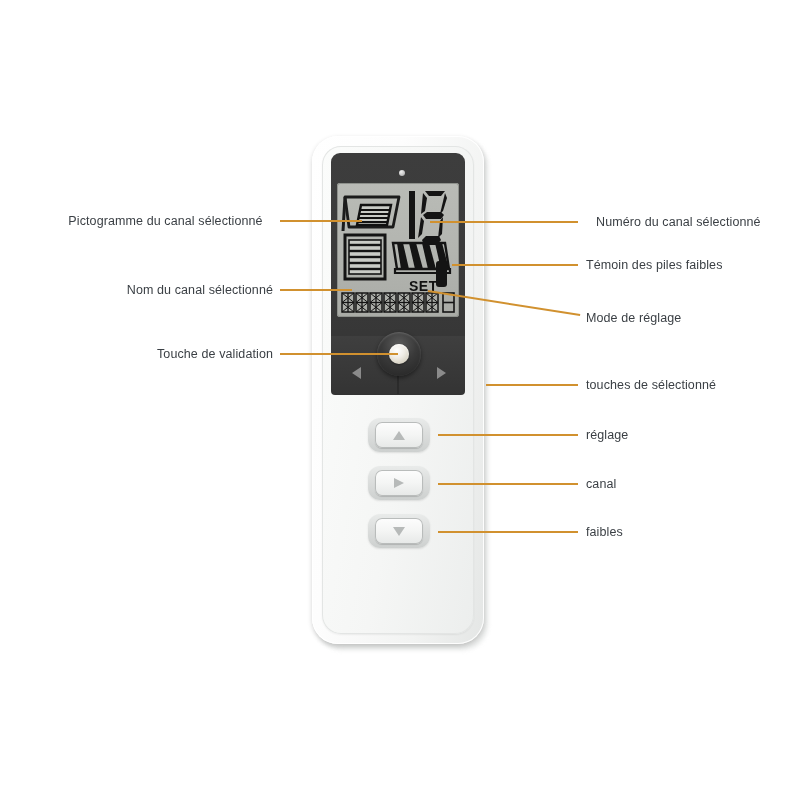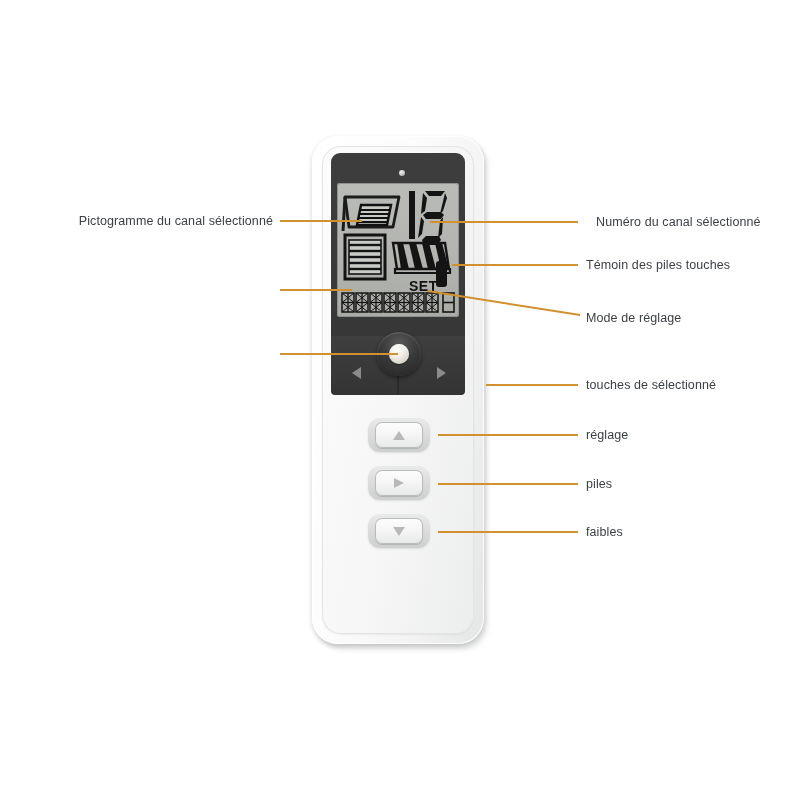--- a/index.html
+++ b/index.html
@@ -299,41 +299,43 @@
   <div class="btn-pad btn-stop"></div>
   <div class="btn-face btn-stop-face">
     <span class="tri-rt"></span>
   </div>
 
   <div class="btn-pad btn-dn"></div>
   <div class="btn-face btn-dn-face">
     <span class="tri-dn"></span>
   </div>
 
-  <div class="callout left" style="left:58px;top:215px;width:215px;">Pictogramme du canal sélectionné</div>
+  <div class="callout left" style="left:58px;top:215px;width:215px;text-align:center;">Pictogramme du canal sélectionné</div>
   <div class="leader" style="left:280px;top:220px;width:82px;"></div>
 
+  <div class="callout left" style="left:58px;top:284px;width:215px;">Nom du canal sélectionné</div>
   <div class="leader" style="left:280px;top:289px;width:72px;"></div>
 
+  <div class="callout left" style="left:58px;top:348px;width:215px;">Touche de validation</div>
   <div class="leader" style="left:280px;top:353px;width:118px;"></div>
 
   <div class="callout" style="left:596px;top:216px;">Numéro du canal sélectionné</div>
   <div class="leader" style="left:430px;top:221px;width:148px;"></div>
 
-  <div class="callout" style="left:586px;top:259px;">Témoin des piles touches</div>
+  <div class="callout" style="left:586px;top:259px;">Témoin des piles faibles</div>
   <div class="leader" style="left:452px;top:264px;width:126px;"></div>
 
   <div class="callout" style="left:586px;top:312px;">Mode de réglage</div>
   <div class="leader" style="left:428px;top:290px;width:154px;transform:rotate(9deg);transform-origin:left center;"></div>
 
   <div class="callout" style="left:586px;top:379px;">touches de sélectionné</div>
   <div class="leader" style="left:486px;top:384px;width:92px;"></div>
 
   <div class="callout" style="left:586px;top:429px;">réglage</div>
   <div class="leader" style="left:438px;top:434px;width:140px;"></div>
 
-  <div class="callout" style="left:586px;top:478px;">piles</div>
+  <div class="callout" style="left:586px;top:478px;">canal</div>
   <div class="leader" style="left:438px;top:483px;width:140px;"></div>
 
   <div class="callout" style="left:586px;top:526px;">faibles</div>
   <div class="leader" style="left:438px;top:531px;width:140px;"></div>
 
 </div>
 
 </body></html>

